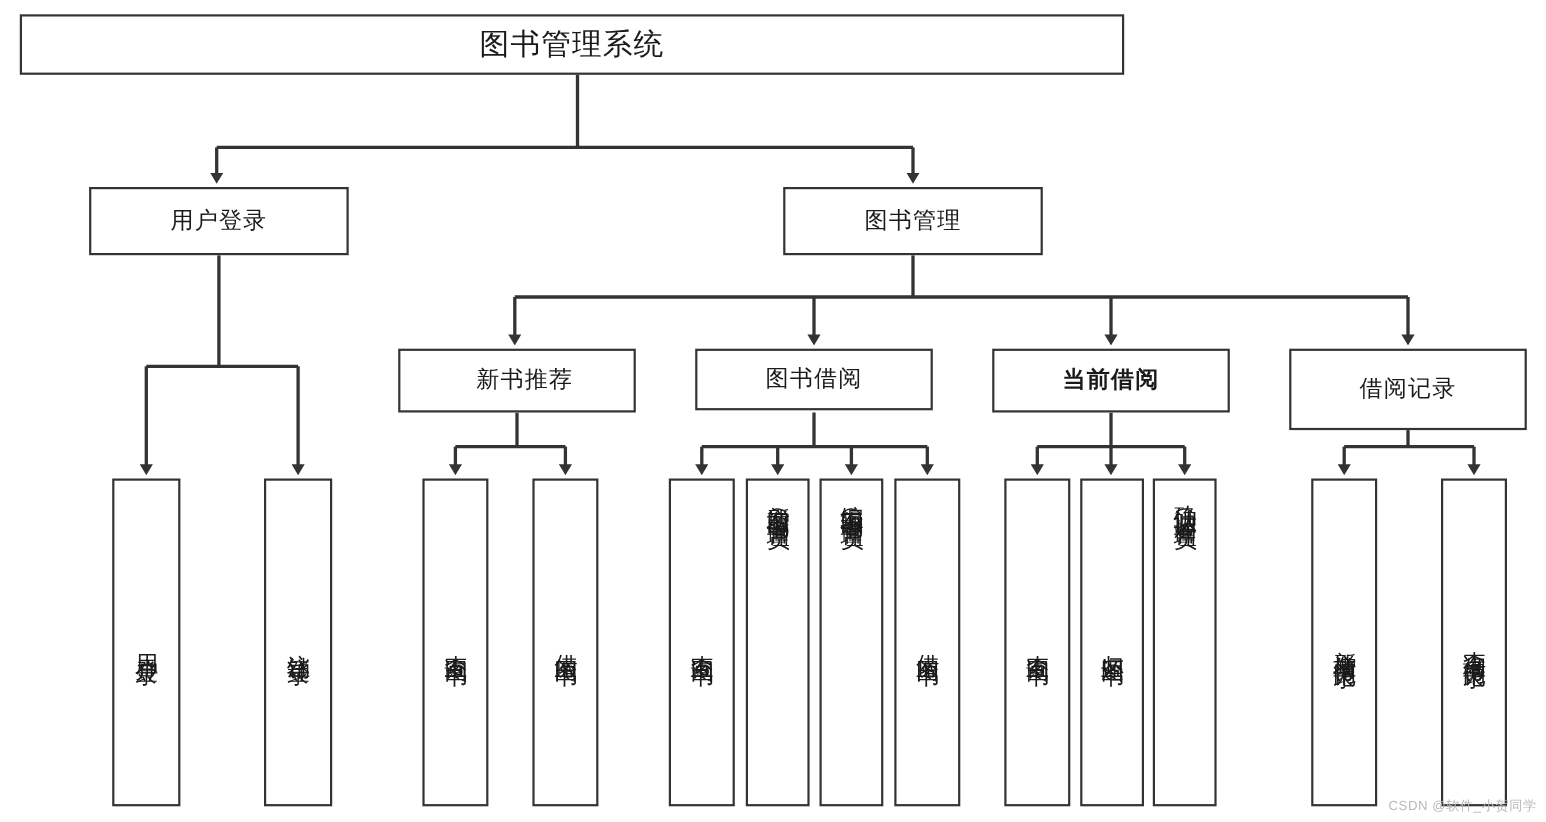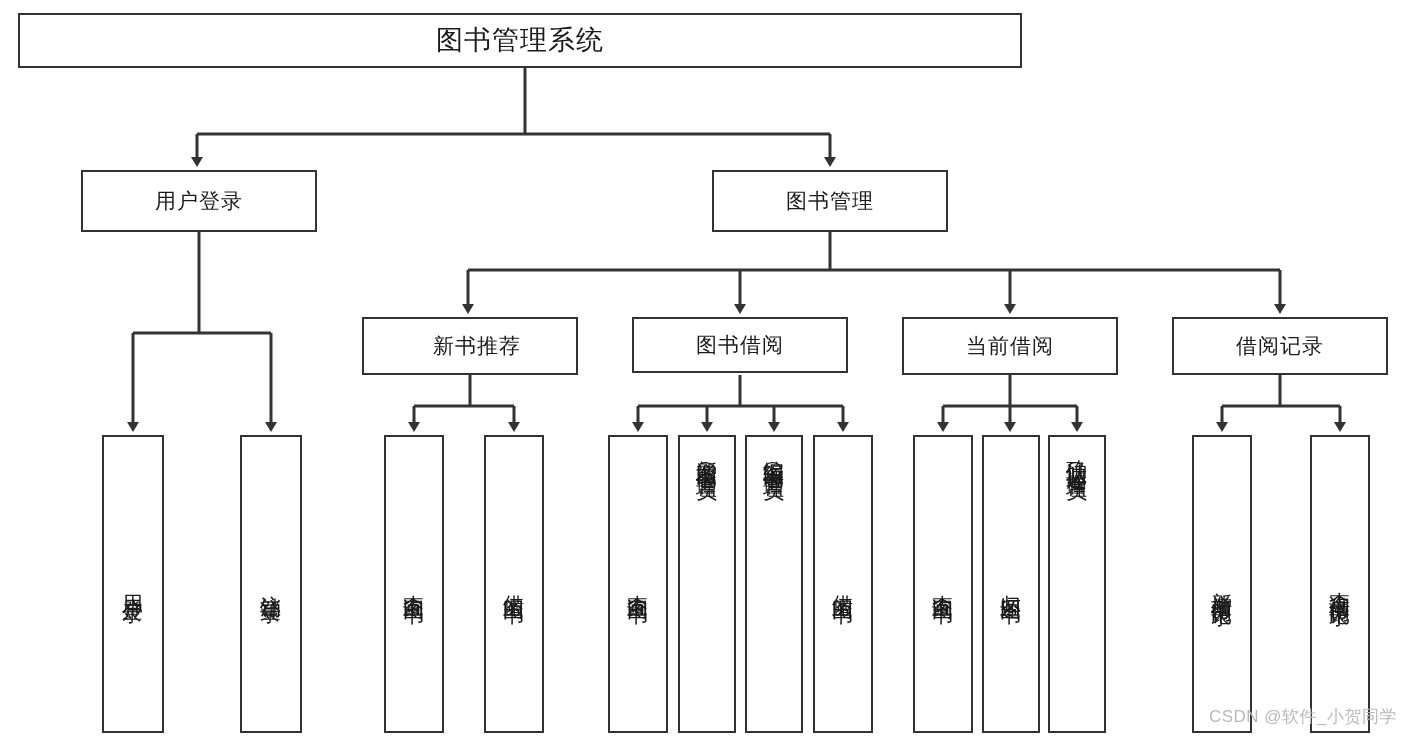--- a/index.html
+++ b/index.html
@@ -58,22 +58,22 @@
     letter-spacing: 3px;
     line-height: 1;
     color: #1a1a1a;
     white-space: nowrap;
   }
   .leaf.mid .vlabel { margin-top: auto; margin-bottom: auto; }
   .leaf.top .vlabel { margin-top: 6px; }
   .watermark {
     position: absolute;
     right: 8px;
-    bottom: 19px;
-    font-size: 17px;
+    bottom: 6px;
+    font-size: 12px;
     color: #b9b9b9;
     letter-spacing: 0.5px;
     white-space: nowrap;
   }
 </style>
 </head>
 <body>
 
 <div id="canvas">
 
@@ -137,24 +137,24 @@
   <div class="node" style="left:712px; top:170px; width:236px; height:62px;">
     <span class="label">图书管理</span>
   </div>
 
   <div class="node" style="left:362px; top:317px; width:216px; height:58px;padding-left:14px;">
     <span class="label">新书推荐</span>
   </div>
   <div class="node" style="left:632px; top:317px; width:216px; height:56px;">
     <span class="label">图书借阅</span>
   </div>
-  <div class="node" style="left:902px; top:317px; width:216px; height:58px;">
+  <div class="node" style="left:902px; top:317px; width:216px; height:58px;font-weight:bold;">
     <span class="label">当前借阅</span>
   </div>
-  <div class="node" style="left:1172px; top:317px; width:216px; height:58px;">
+  <div class="node" style="left:1172px; top:317px; width:216px; height:74px;">
     <span class="label">借阅记录</span>
   </div>
 
   <div class="leaf mid" style="left:102px; top:435px; width:62px; height:298px;">
     <span class="vlabel">用户登录</span>
   </div>
   <div class="leaf mid" style="left:240px; top:435px; width:62px; height:298px;">
     <span class="vlabel">注销登录</span>
   </div>
 

